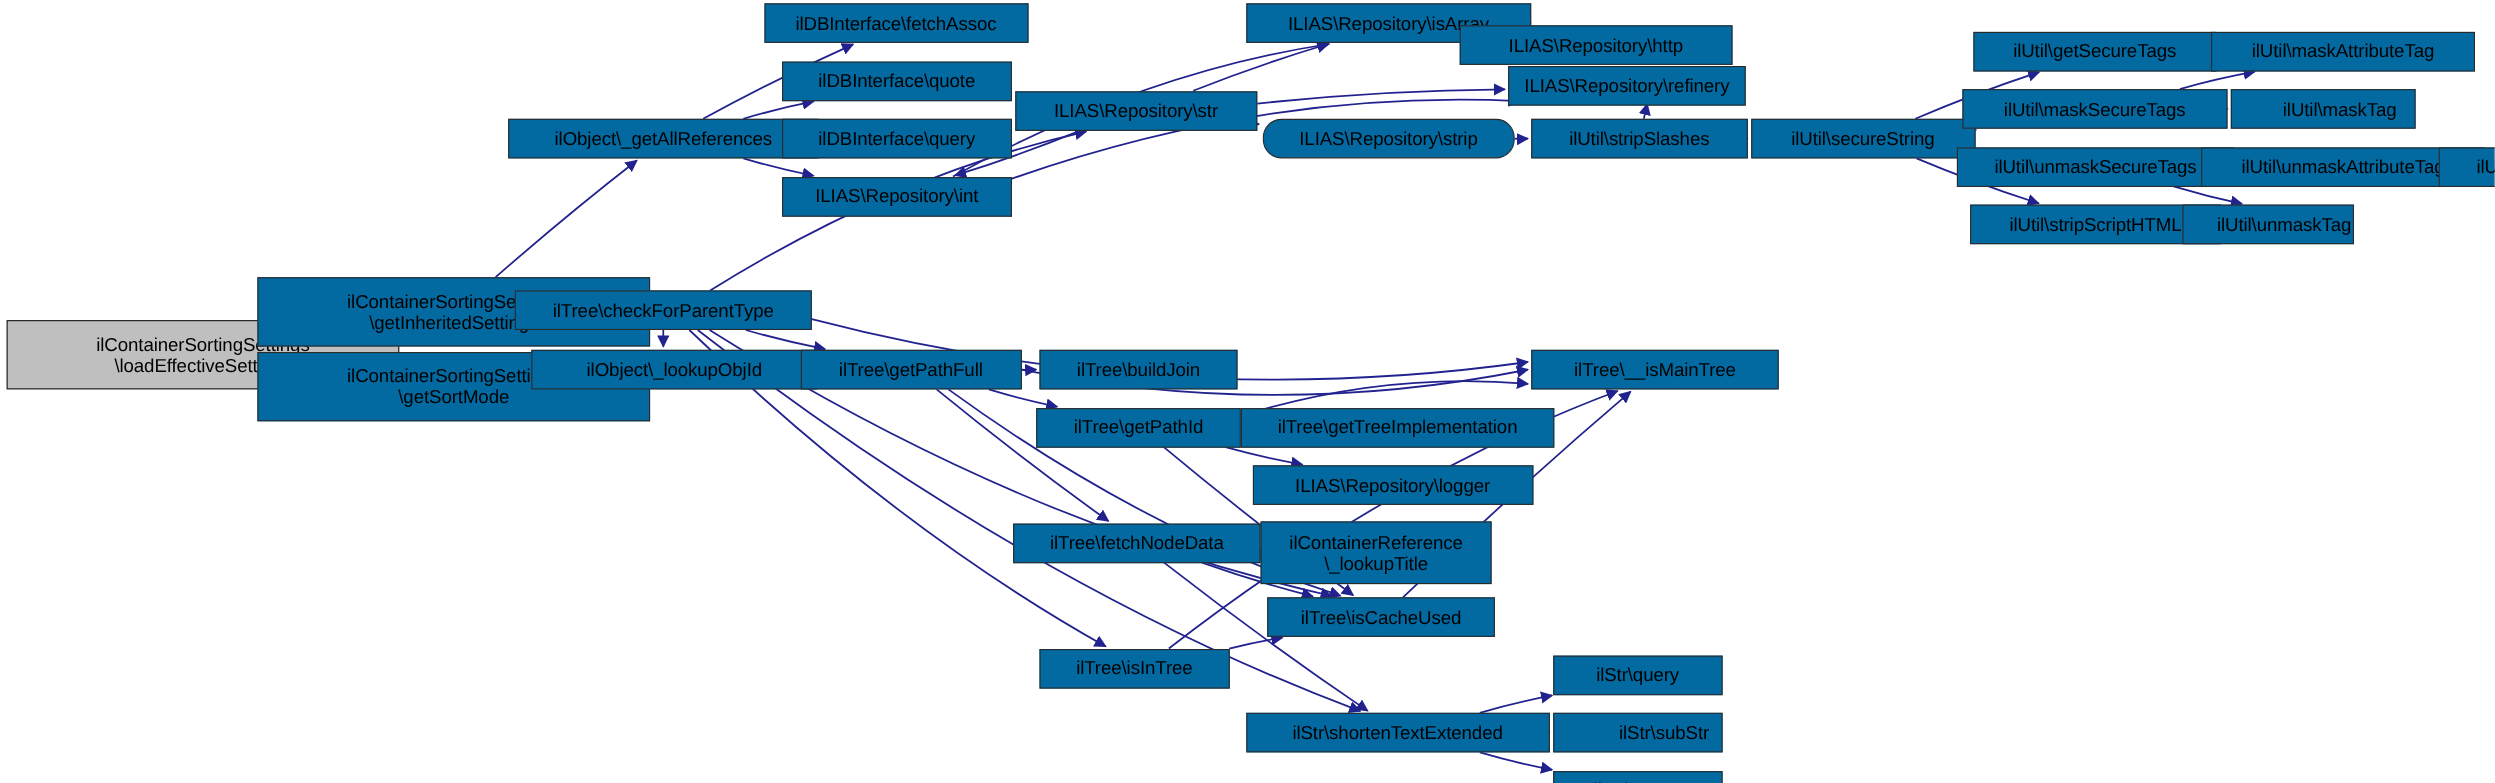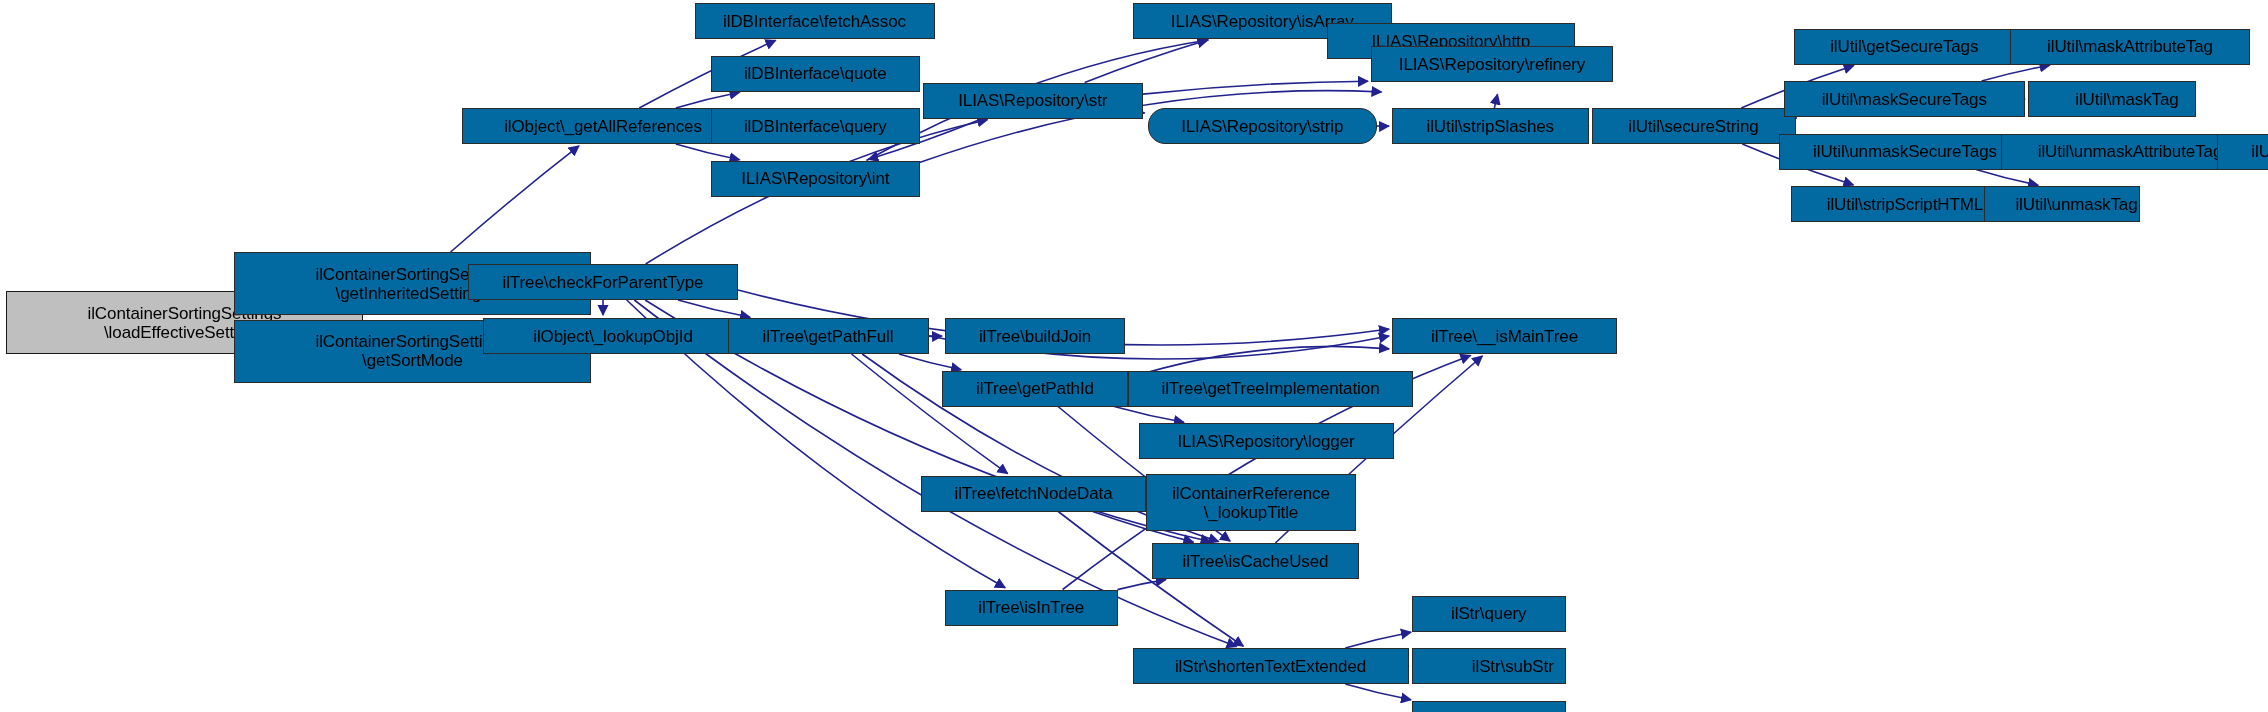--- a/index.html
+++ b/index.html
@@ -121,21 +121,21 @@
       <div class="node" style="left: 468px; top: 264px; width: 270px; height: 36px;">ilTree\checkForParentType</div>
       <div class="node" style="left: 483px; top: 318px; width: 260px; height: 36px;">ilObject\_lookupObjId</div>
       <div class="node" style="left: 694.5px; top: 3px; width: 240px; height: 36px;">ilDBInterface\fetchAssoc</div>
       <div class="node" style="left: 711px; top: 55.5px; width: 208.5px; height: 36px;">ilDBInterface\quote</div>
       <div class="node" style="left: 711px; top: 108px; width: 208.5px; height: 36px;">ilDBInterface\query</div>
       <div class="node" style="left: 711px; top: 160.5px; width: 208.5px; height: 36px; text-align: center;">ILIAS\Repository\int</div>
       <div class="node" style="left: 922.5px; top: 82.5px; width: 220.5px; height: 36px;">ILIAS\Repository\str</div>
       <div class="node" style="left: 1132.5px; top: 3px; width: 259.5px; height: 36px;">ILIAS\Repository\isArray</div>
       <div class="node" style="left: 1147.5px; top: 108px; width: 229.5px; height: 36px; border-radius: 17px;">ILIAS\Repository\strip</div>
       <div class="node" style="left: 1327px; top: 3px; width: 247.5px; height: 36px; margin-top: 20px;">ILIAS\Repository\http</div>
-      <div class="node" style="left: 1371px; top: 46px; width: 242px; height: 36px;">ILIAS\Repository\refinery</div>
+      <div class="node" style="left: 1371px; top: 60px; width: 216px; height: 36px;">ILIAS\Repository\refinery</div>
       <div class="node" style="left: 1392px; top: 108px; width: 196.5px; height: 36px;">ilUtil\stripSlashes</div>
       <div class="node" style="left: 1591.5px; top: 108px; width: 204px; height: 36px;">ilUtil\secureString</div>
       <div class="node" style="left: 1794px; top: 28.5px; width: 220.5px; height: 36px;">ilUtil\getSecureTags</div>
       <div class="node" style="left: 1783.5px; top: 81px; width: 241.5px; height: 36px;">ilUtil\maskSecureTags</div>
       <div class="node" style="left: 1779px; top: 133.5px; width: 252px; height: 36px;">ilUtil\unmaskSecureTags</div>
       <div class="node" style="left: 1791px; top: 186px; width: 228px; height: 36px;">ilUtil\stripScriptHTML</div>
       <div class="node" style="left: 2010px; top: 28.5px; width: 240px; height: 36px;">ilUtil\maskAttributeTag</div>
       <div class="node" style="left: 2028px; top: 81px; width: 168px; height: 36px; padding-left: 30px;">ilUtil\maskTag</div>
       <div class="node" style="left: 2001px; top: 133.5px; width: 258px; height: 36px;">ilUtil\unmaskAttributeTag</div>
       <div class="node" style="left: 1984px; top: 186px; width: 156px; height: 36px; padding-left: 29px;">ilUtil\unmaskTag</div>

